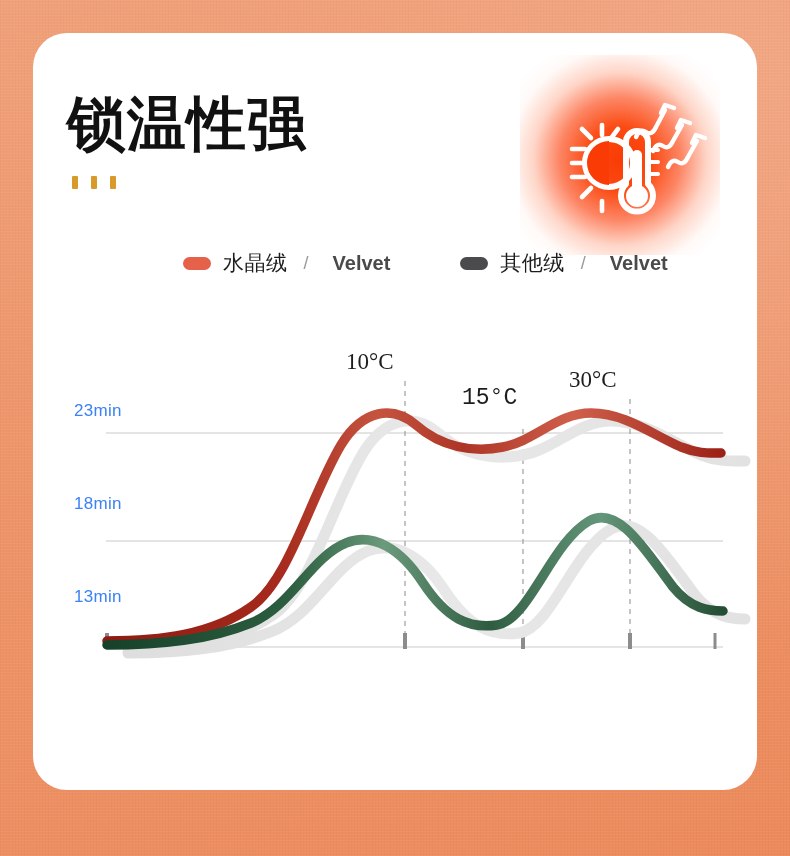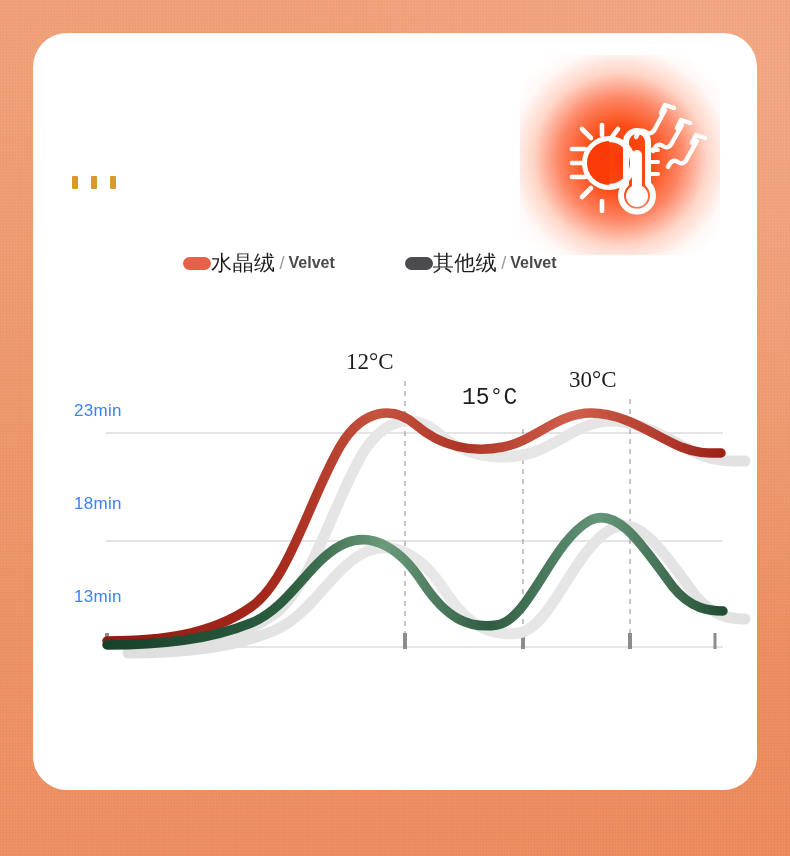--- a/index.html
+++ b/index.html
@@ -75,27 +75,27 @@
   .badge svg{ position:absolute; inset:0; }
 
   
   .legend{
     position:absolute;
     left:150px; top:216px;
     display:flex;
     align-items:center;
     gap:70px;
   }
-  .legend-item{ display:flex; align-items:center; }
+  .legend-item{ display:flex; align-items:center; gap:12px; }
   .pill{ width:28px; height:13px; border-radius:7px; display:block; }
   .pill.velvet{ background:#e5614a; }
   .pill.other{ background:#4b4b4d; }
   .lg-cn{ font-size:21px; color:#1c1c1c; letter-spacing:.5px; }
   .lg-slash{ font-size:18px; color:#9a9a9a; margin:0 4px; }
-  .lg-en{ font-size:16px; font-weight:700; color:#4a4a4a; }
+  .lg-en{ font-size:20px; font-weight:700; color:#4a4a4a;margin-left:8px; }
 
   
   .chart{
     position:absolute;
     left:0; top:270px;
     width:724px; height:370px;
   }
   .chart svg{ display:block; }
 
   .ylabel{
@@ -112,20 +112,21 @@
     white-space:nowrap;
   }
 </style>
 </head>
 <body>
 
 <div class="grain"></div>
 
 <div class="card">
 
+  <div class="title">锁温性强</div>
 
   <div class="dots">
     <i></i>
     <i></i>
     <i></i>
   </div>
 
   <div class="badge">
     <div class="glow"></div>
     <svg viewBox="0 0 200 200">
@@ -180,21 +181,21 @@
       <span class="lg-en">Velvet</span>
     </div>
   </div>
 
   <div class="chart">
 
     <div class="ylabel" style="left:41px; top:98px;">23min</div>
     <div class="ylabel" style="left:41px; top:191px;">18min</div>
     <div class="ylabel" style="left:41px; top:284px;">13min</div>
 
-    <div class="xlabel" style="left:313px; top:46px;">12°C</div>
+    <div class="xlabel" style="left:313px; top:46px;">10°C</div>
     <div class="xlabel" style="left:429px; top:82px;font-family:Liberation Mono, monospace;">15°C</div>
     <div class="xlabel" style="left:536px; top:64px;">30°C</div>
 
     <svg width="724" height="370" viewBox="0 0 724 370">
       <defs>
         <linearGradient id="gRed" x1="0" y1="0" x2="1" y2="0">
           <stop offset="0%" stop-color="#8e1b12"></stop>
           <stop offset="28%" stop-color="#a62a1d"></stop>
           <stop offset="44%" stop-color="#c5543f"></stop>
           <stop offset="58%" stop-color="#ad3526"></stop>

